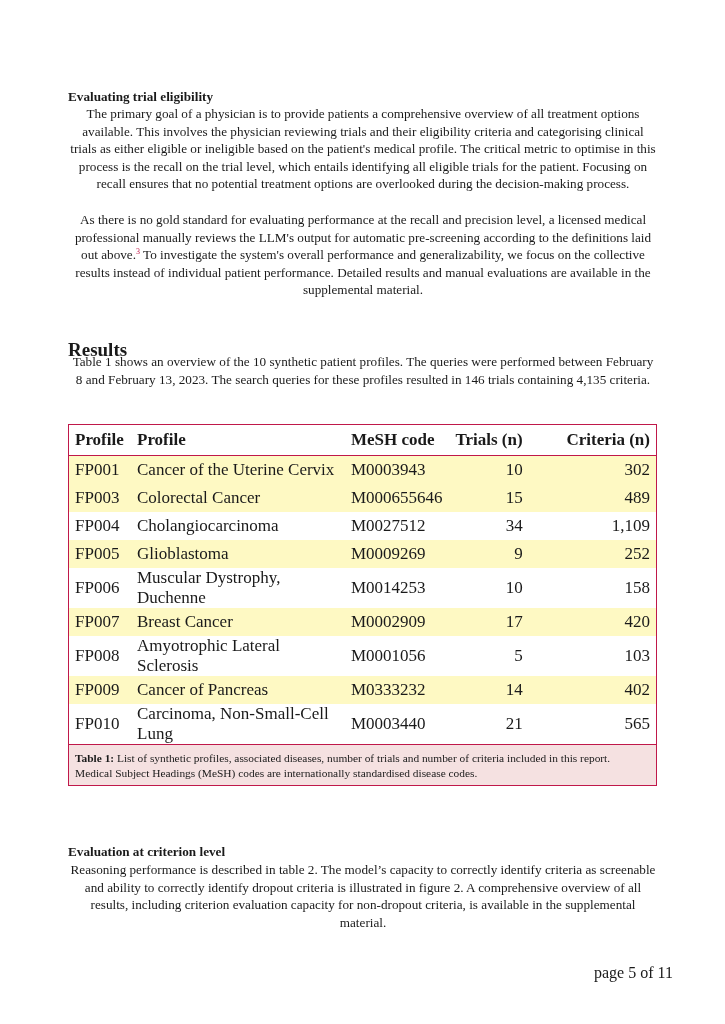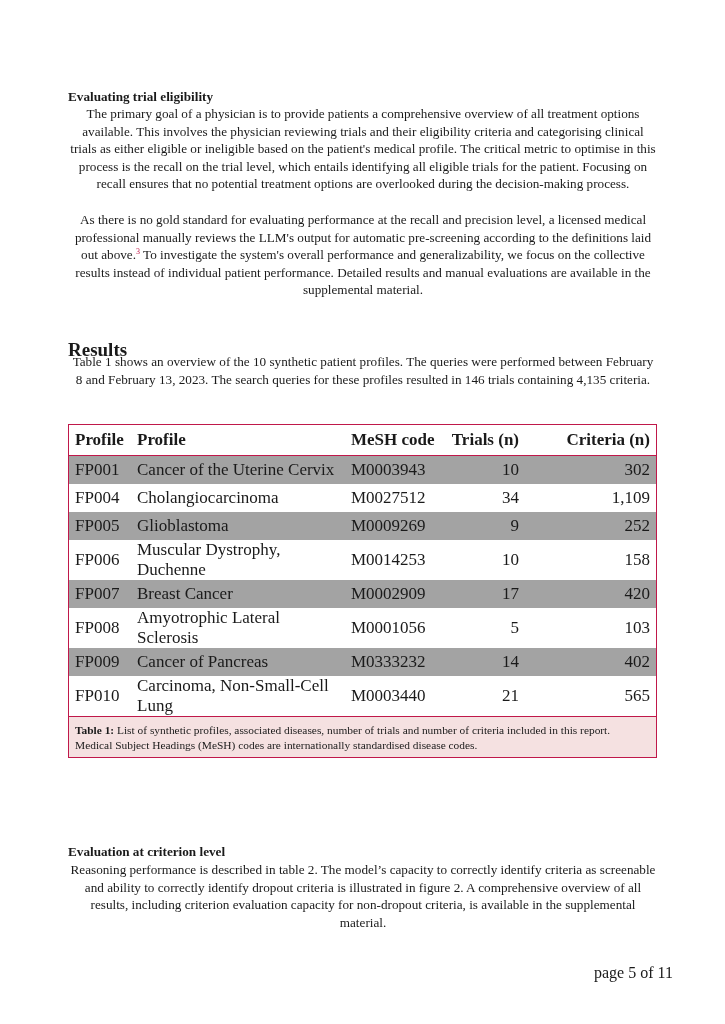--- a/index.html
+++ b/index.html
@@ -22,21 +22,21 @@
   .fnref { color: #c0184a; font-size: 8px; vertical-align: 5px; line-height: 0; }
 
   .table-wrap {
     position: absolute; left: 0; top: 424px; width: 587px;
     border: 1.5px solid #c0184a;
   }
   table { border-collapse: collapse; width: 100%; font-size: 17px; }
   th { font-weight: bold; text-align: left; height: 30px; padding: 0 6px; }
   td { height: 28px; padding: 0 6px; }
   thead tr { border-bottom: 1.5px solid #c0184a; }
-  tbody tr.odd { background: #a3a3a3; }
+  tbody tr.odd { background: #fef9c3; }
   .num { text-align: right; }
   .c1 { width: 50px; }
   .c2 { width: 202px; }
   .c3 { width: 88px; }
   .c4 { width: 68px; padding-right: 14px; }
   .c5 { }
   .caption {
     border-top: 1.5px solid #c0184a;
     background: #f5e1e1;
     font-size: 11.4px; line-height: 15px;
@@ -71,20 +71,27 @@
           <th class="c5 num">Criteria (n)</th>
         </tr>
       </thead>
       <tbody id="tbody">
           <tr class="odd">
             <td class="c1">FP001</td>
             <td class="c2">Cancer of the Uterine Cervix</td>
             <td class="c3">M0003943</td>
             <td class="c4 num">10</td>
             <td class="c5 num">302</td>
+          </tr>
+          <tr class="odd">
+            <td class="c1">FP003</td>
+            <td class="c2">Colorectal Cancer</td>
+            <td class="c3">M000655646</td>
+            <td class="c4 num">15</td>
+            <td class="c5 num">489</td>
           </tr>
           <tr class="even">
             <td class="c1">FP004</td>
             <td class="c2">Cholangiocarcinoma</td>
             <td class="c3">M0027512</td>
             <td class="c4 num">34</td>
             <td class="c5 num">1,109</td>
           </tr>
           <tr class="odd">
             <td class="c1">FP005</td>

